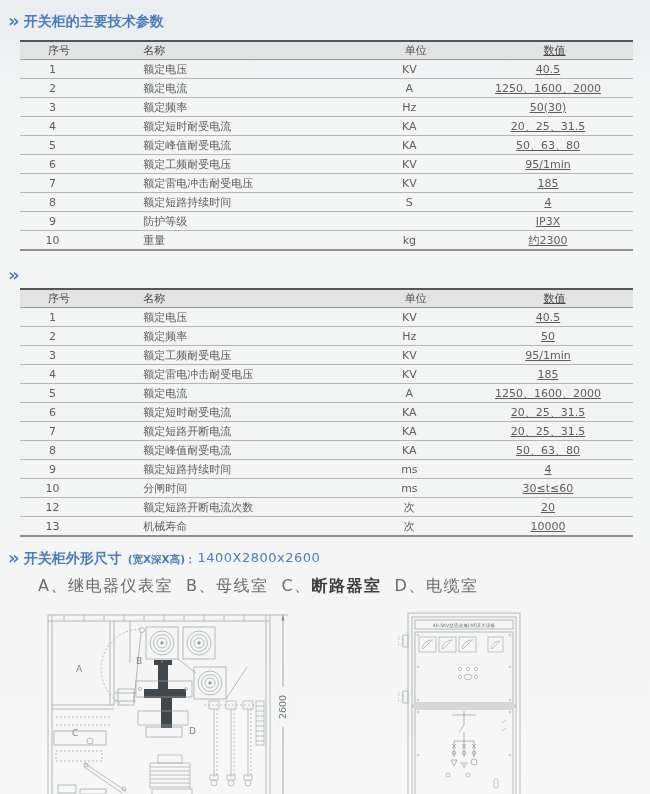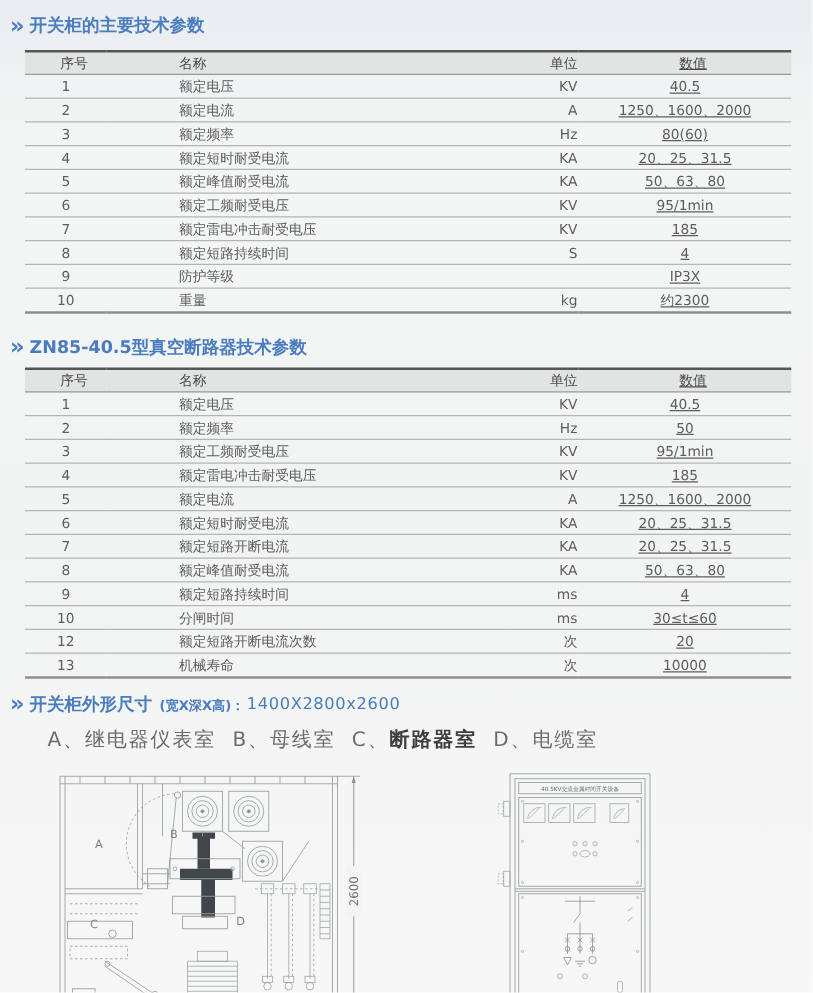--- a/index.html
+++ b/index.html
@@ -17,21 +17,21 @@
   .sec3-title .paren{font-weight:bold;font-size:10.5px;margin:2px 2px 0 6px;}
   .sec3-title .dims{font-weight:normal;font-size:13px;letter-spacing:0.5px;}
   table{border-collapse:collapse;width:613px;margin:9px 0 0 20px;font-size:11px;color:#5d5d5d;table-layout:fixed;}
   .t2{margin-top:6px;}
   thead tr{background:#e2e3e3;}
   th{font-weight:normal;color:#494949;height:15px;border-top:2px solid #565656;border-bottom:1px solid #9a9a9a;padding-left:14px;}
   td{height:16px;border-bottom:1px solid #b5b5b5;}
   tbody tr:last-child td{border-bottom:2px solid #8f8f8f;}
   .c-no{width:10%;text-align:center;}
   .c-name{width:42%;text-align:left;padding-left:58px;font-family:Liberation Mono, monospace;}
-  .c-unit{width:18%;text-align:right;}
+  .c-unit{width:18%;text-align:center;}
   .c-val{width:30%;text-align:center;text-decoration:underline;}
   .legend{margin:7px 0 0 38px;font-size:16px;color:#6b6b6b;letter-spacing:1.5px;}
   .legend .item{margin-right:13px;}
   .legend .item:nth-child(3) .lbl{font-weight:bold;color:#3e3e3e;}
   .drawings{display:flex;align-items:flex-start;margin-top:8px;}
   .left-draw{margin-left:34px;}
   .right-draw{margin-left:106px;}
   svg text{font-family:"DejaVu Sans","Liberation Sans",sans-serif;}
 </style>
 </head>
@@ -62,21 +62,21 @@
         <tr>
         <td class="c-no">2</td>
         <td class="c-name">额定电流</td>
         <td class="c-unit">A</td>
         <td class="c-val">1250、1600、2000</td>
       </tr>
         <tr>
         <td class="c-no">3</td>
         <td class="c-name">额定频率</td>
         <td class="c-unit">Hz</td>
-        <td class="c-val">80(60)</td>
+        <td class="c-val">50(30)</td>
       </tr>
         <tr>
         <td class="c-no">4</td>
         <td class="c-name">额定短时耐受电流</td>
         <td class="c-unit">KA</td>
         <td class="c-val">20、25、31.5</td>
       </tr>
         <tr>
         <td class="c-no">5</td>
         <td class="c-name">额定峰值耐受电流</td>
@@ -113,21 +113,20 @@
         <td class="c-unit">kg</td>
         <td class="c-val">约2300</td>
       </tr>
       </tbody>
   </table>
 </div>
 
 <div>
   <div class="sec-title sec2-title">
     <span class="chev">»</span>
-    <span>ZN85-40.5型真空断路器技术参数</span>
   </div>
   <table class="t2">
     <thead>
       <tr>
         <th class="c-no">序号</th>
         <th class="c-name">名称</th>
         <th class="c-unit">单位</th>
         <th class="c-val">数值</th>
       </tr>
     </thead>

